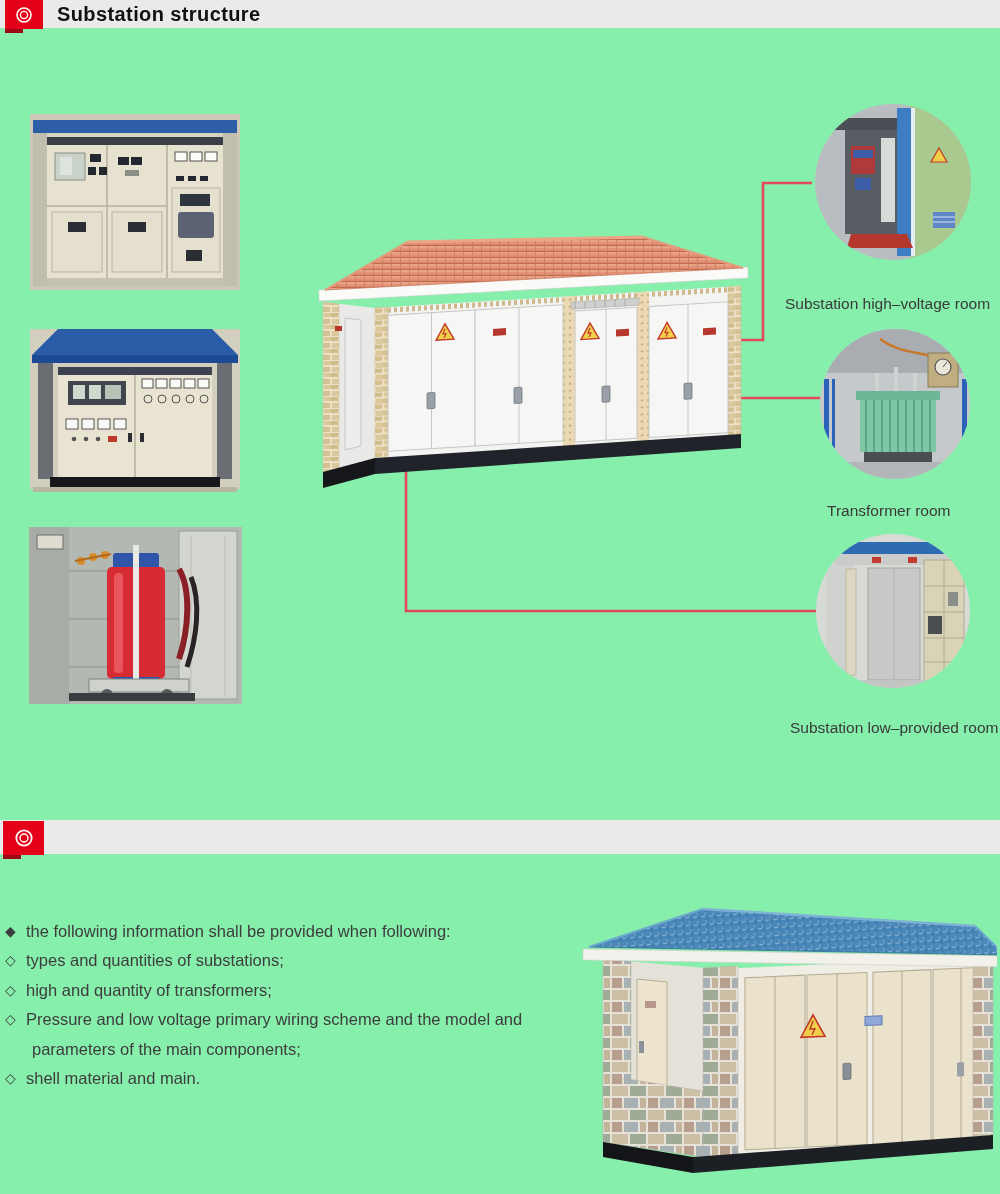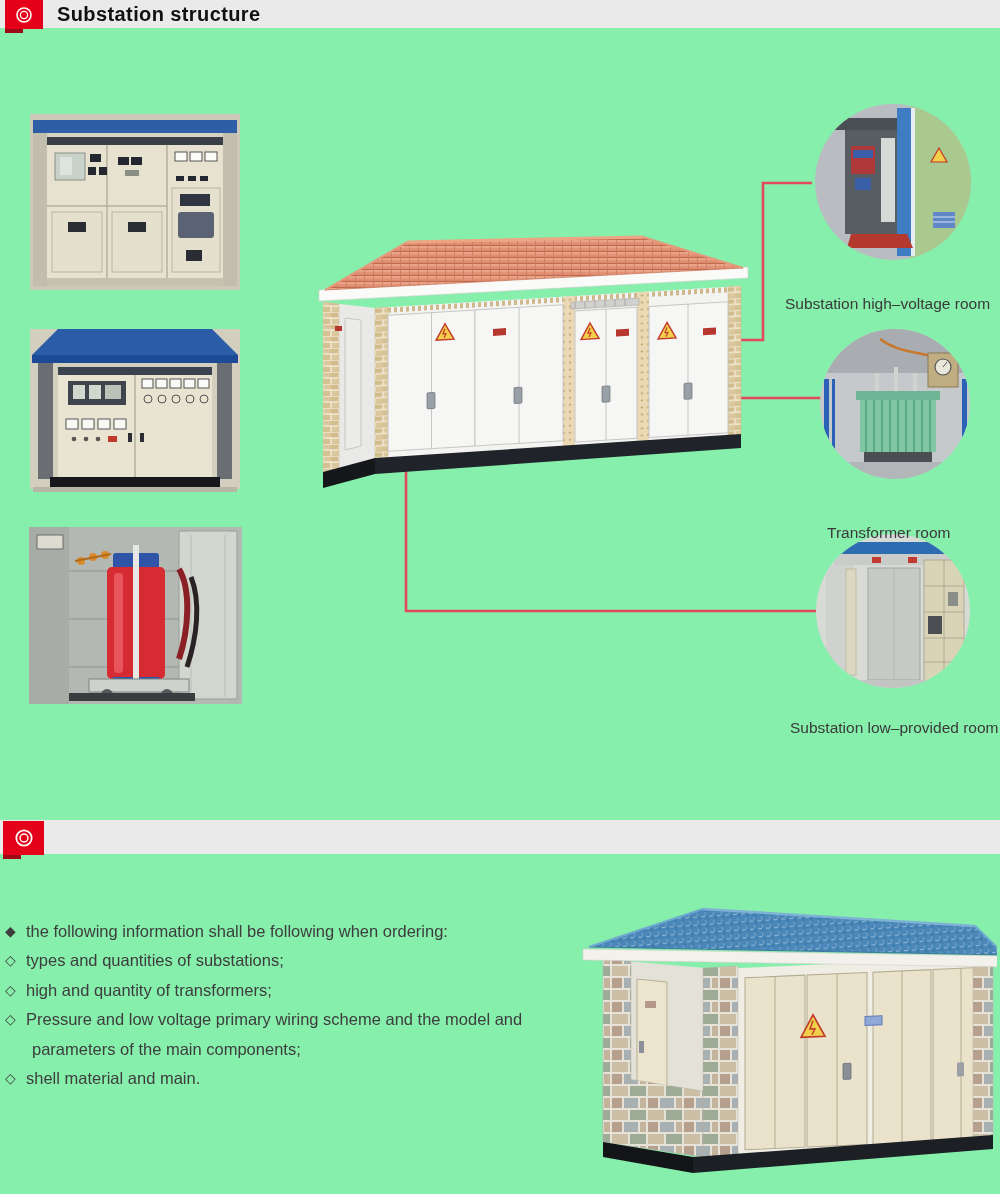--- a/index.html
+++ b/index.html
@@ -21,21 +21,21 @@
   .sec-title1{top:0;height:28px;line-height:28px;font-size:20px;}
   .sec-title2{top:820px;height:34px;line-height:34px;font-size:21px;}
 
   
   .circle{position:absolute;border-radius:50%;overflow:hidden;}
   .c1{left:815px;top:104px;width:156px;height:156px;}
   .c2{left:820px;top:329px;width:150px;height:150px;}
   .c3{left:816px;top:534px;width:154px;height:154px;}
   .callout-label{position:absolute;font-size:15.5px;color:#3a3a3a;white-space:nowrap;}
   .lab1{left:785px;top:295px;}
-  .lab2{left:827px;top:524px;}
+  .lab2{left:827px;top:502px;}
   .lab3{left:790px;top:719px;}
 
   
   .olist{position:absolute;left:5px;top:917px;width:640px;}
   .olist .row{display:flex;align-items:flex-start;height:29.4px;line-height:29.4px;
               font-size:16.5px;color:#3d3d3d;}
   .olist .bullet{width:21px;flex:0 0 21px;font-size:14px;color:#3d3d3d;}
   .olist .row.cont .btext{padding-left:6px;}
   .btext{white-space:nowrap;}
 
@@ -332,21 +332,21 @@
     <svg width="22" height="22" viewBox="0 0 20 20">
       <circle cx="10" cy="10" r="7" fill="none" stroke="#ffffff" stroke-width="1.6"></circle>
       <circle cx="10" cy="10" r="3.6" fill="none" stroke="#ffffff" stroke-width="1.3"></circle>
     </svg>
   </div>
   <div class="red-fold red-fold2"></div>
 
   <div class="olist">
     <div class="row">
       <span class="bullet">◆</span>
-      <span class="btext">the following information shall be following when ordering:</span>
+      <span class="btext">the following information shall be provided when following:</span>
     </div>
     <div class="row">
       <span class="bullet">◇</span>
       <span class="btext">types and quantities of substations;</span>
     </div>
     <div class="row">
       <span class="bullet">◇</span>
       <span class="btext">high and quantity of transformers;</span>
     </div>
     <div class="row">

